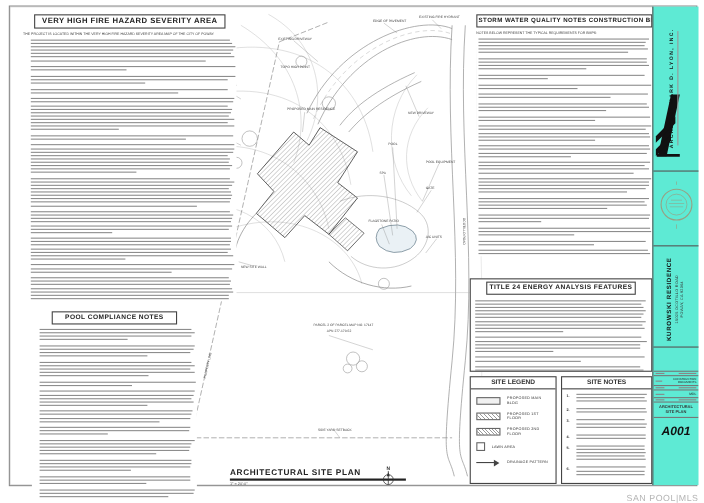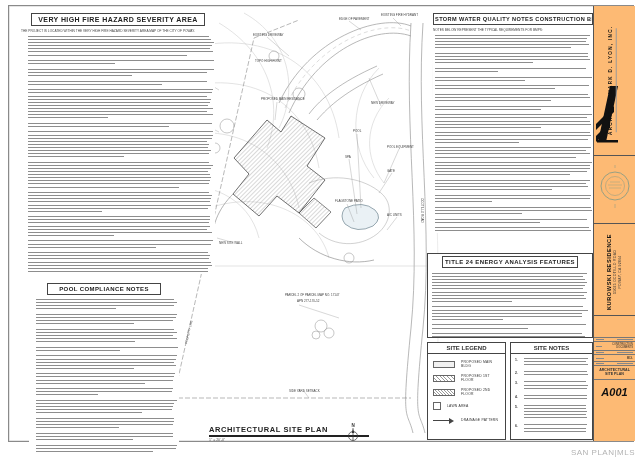--- a/index.html
+++ b/index.html
@@ -32,21 +32,21 @@
   .legend-label { font-size:3.4px; color:#333; letter-spacing:.2px; }
   .sn-item { display:flex; gap:3px; margin:4px 4px; }
   .sn-num { font-size:3.4px; font-weight:bold; flex:0 0 6px; }
   .sn-body { flex:1; }
   
   .plan-title-wrap { position:absolute; left:200px; top:419px; width:160px; }
   .plan-title { font-size:7.5px; font-weight:bold; letter-spacing:.6px; color:#222; }
   .plan-rule { height:1.6px; background:#222; margin:1px 0 1.5px; }
   .plan-scale { font-size:3.5px; color:#555; }
   
-  .tb { position:absolute; left:584px; top:0; width:42px; height:435px; border-left:1px solid #555; background:#fdba74; }
+  .tb { position:absolute; left:584px; top:0; width:42px; height:435px; border-left:1px solid #555; background:#5eead4; }
   .tb-sec { position:absolute; left:0; width:100%; border-bottom:1px solid #555; overflow:hidden; }
   .vert { position:absolute; transform:rotate(-90deg); transform-origin:center; white-space:nowrap; }
   .firm-name { font-size:4.6px; font-weight:bold; letter-spacing:1.3px; color:#111; }
   .firm-sub { height:1px; background:#999; width:104px; }
   .proj-name { font-size:5.6px; font-weight:bold; letter-spacing:.6px; color:#111; text-align:center; line-height:7px; }
   .proj-addr { font-size:3.4px; letter-spacing:.3px; color:#333; text-align:center; line-height:4.5px; }
   .tb-row { border-bottom:0.5px solid #777; display:flex; justify-content:space-between;
             align-items:center; padding:1px 2px; }
   .tb-val { font-size:3px; color:#222; text-align:right; }
   .tb-bar { height:1px; background:#888; }
@@ -530,13 +530,13 @@
             <div class="tb-bar" style="width: 8px;"></div>
             <div class="tb-bar" style="width: 16px;"></div>
           </div>
         </div>
       <div class="sheet-title-row">ARCHITECTURAL SITE PLAN</div>
       <div class="sheet-num">A001</div>
     </div>
   </div>
 </div>
 
-<div class="watermark">SAN PLAN|MLS</div>
+<div class="watermark">SAN POOL|MLS</div>
 
 </body></html>

